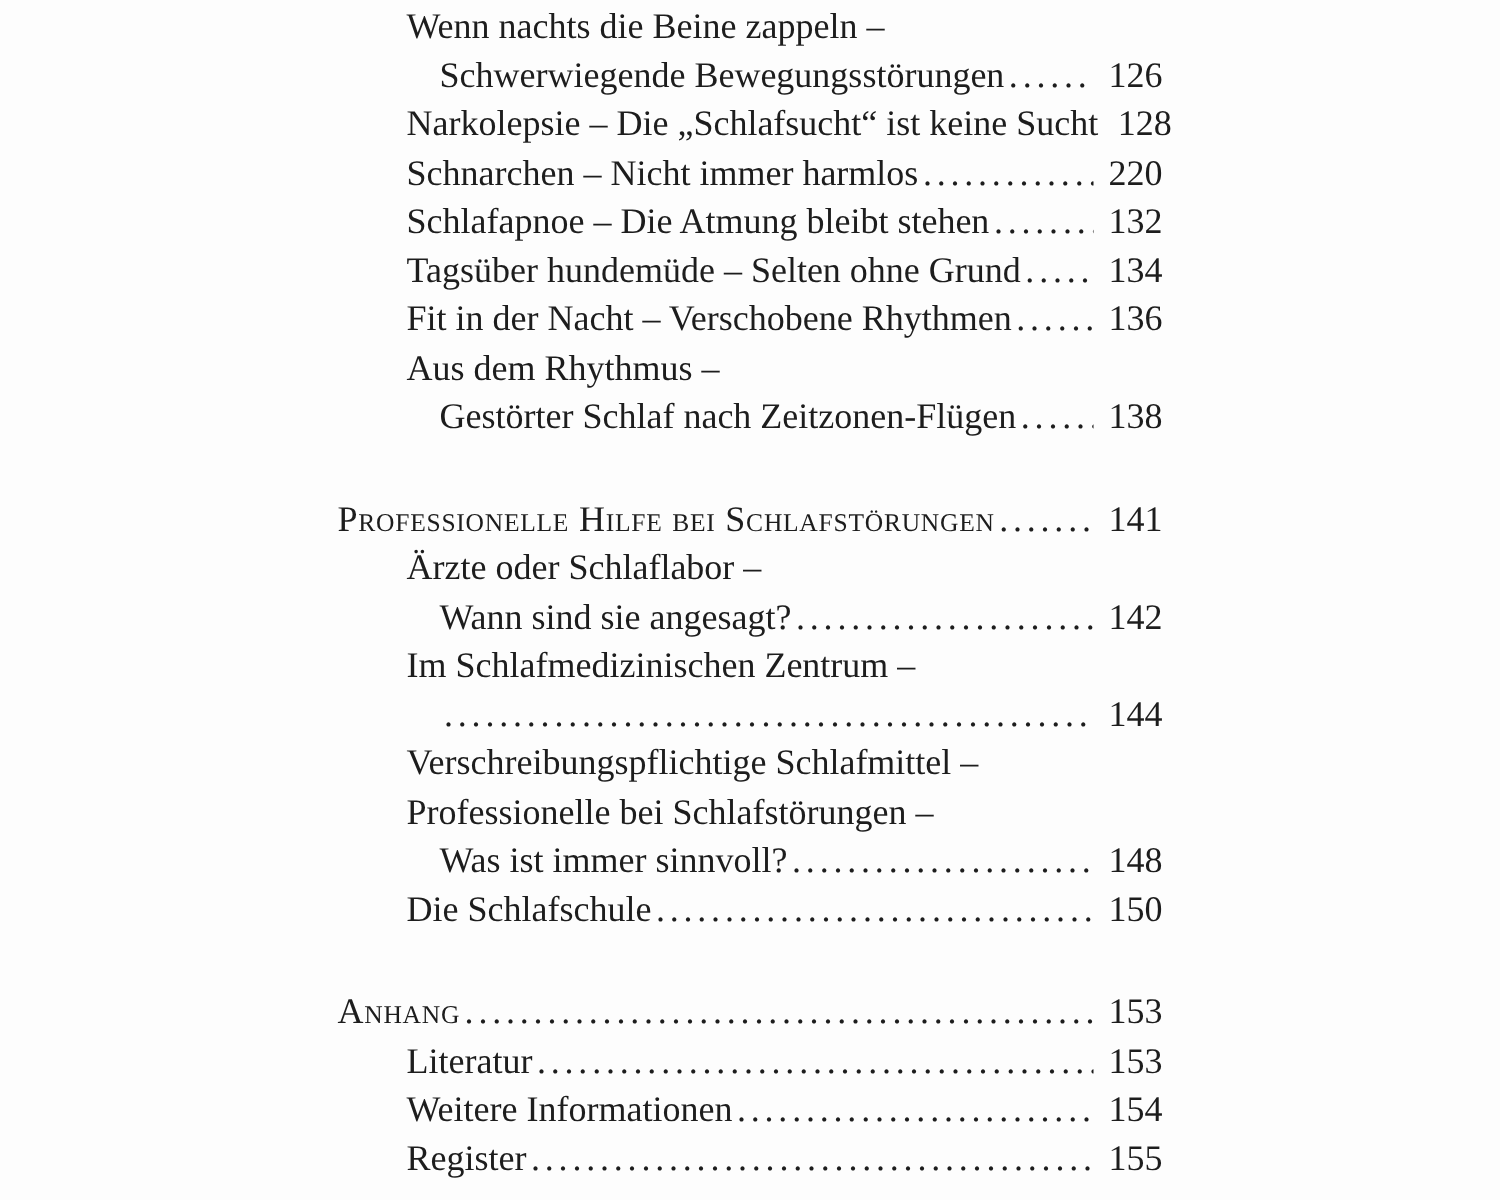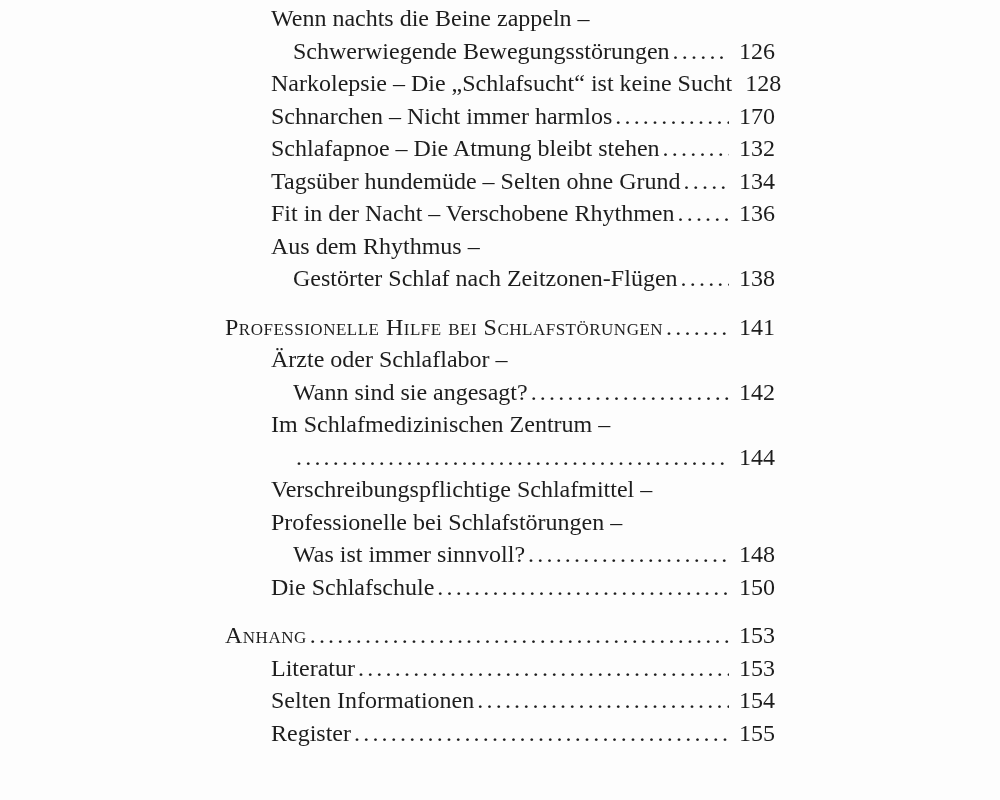--- a/index.html
+++ b/index.html
@@ -47,21 +47,21 @@
     text-align: right;
     white-space: nowrap;
   }
   .l1 { padding-left: 0; }
   .l2 { padding-left: 46px; }
   .l3 { padding-left: 68px; justify-content: center; }
   .sc .t {
     font-variant: small-caps;
     letter-spacing: 0.5px;
   }
-  .gap { margin-top: 16px; }
+  .gap { margin-top: 36px; }
 </style>
 </head>
 <body>
 
 <div class="page">
 
   <div class="row l2">
     <span class="t">Wenn nachts die Beine zappeln –</span>
   </div>
 
@@ -73,21 +73,21 @@
 
   <div class="row l2">
     <span class="t">Narkolepsie – Die „Schlafsucht“ ist keine Sucht</span>
     <span class="dots"></span>
     <span class="pg">128</span>
   </div>
 
   <div class="row l2">
     <span class="t">Schnarchen – Nicht immer harmlos</span>
     <span class="dots"></span>
-    <span class="pg">170</span>
+    <span class="pg">220</span>
   </div>
 
   <div class="row l2">
     <span class="t">Schlafapnoe – Die Atmung bleibt stehen</span>
     <span class="dots"></span>
     <span class="pg">132</span>
   </div>
 
   <div class="row l2">
     <span class="t">Tagsüber hundemüde – Selten ohne Grund</span>
@@ -163,21 +163,21 @@
     <span class="pg">153</span>
   </div>
 
   <div class="row l2">
     <span class="t">Literatur</span>
     <span class="dots"></span>
     <span class="pg">153</span>
   </div>
 
   <div class="row l2">
-    <span class="t">Selten Informationen</span>
+    <span class="t">Weitere Informationen</span>
     <span class="dots"></span>
     <span class="pg">154</span>
   </div>
 
   <div class="row l2">
     <span class="t">Register</span>
     <span class="dots"></span>
     <span class="pg">155</span>
   </div>
 

